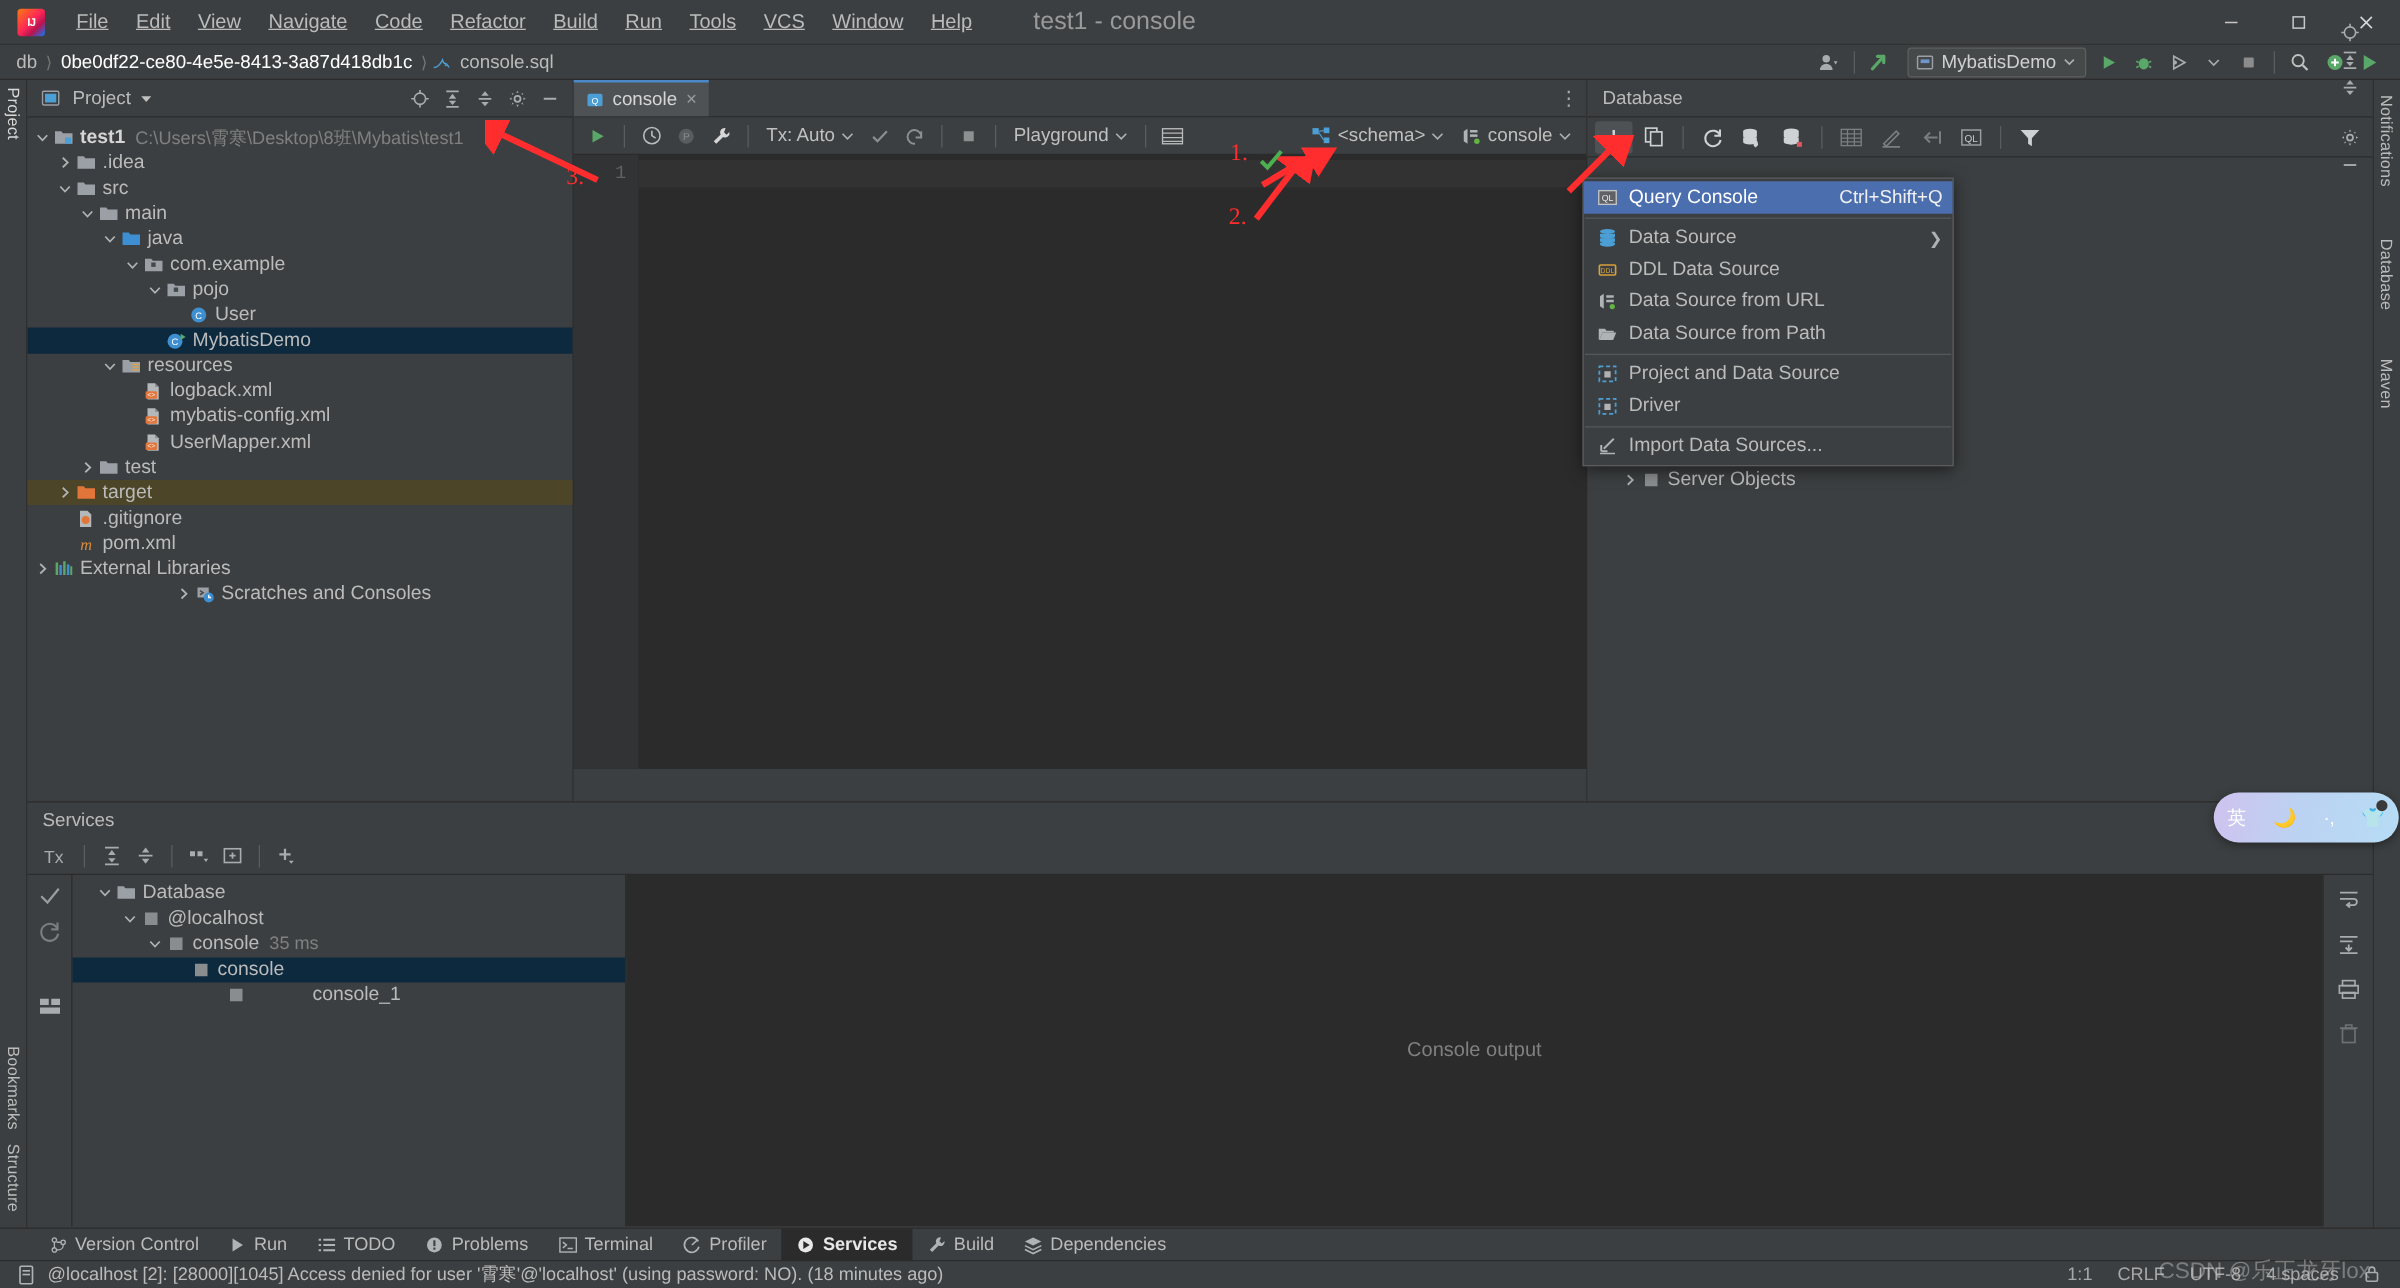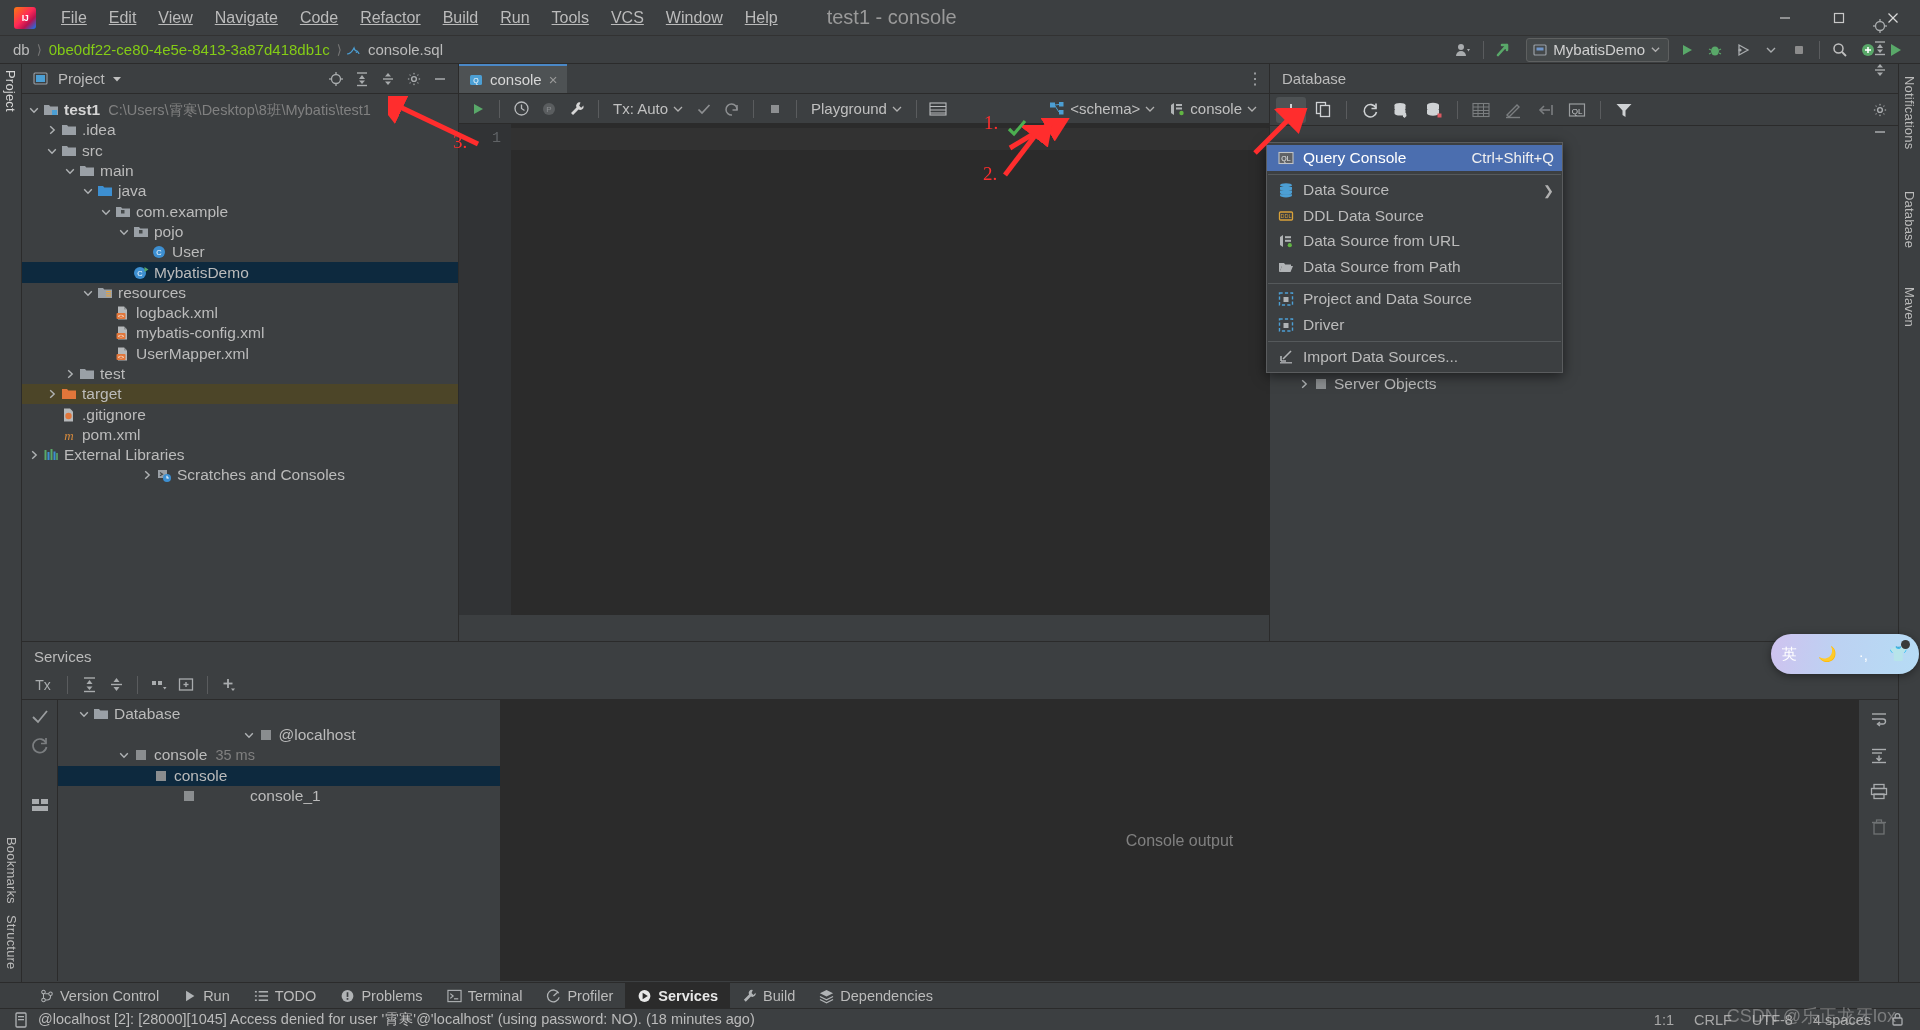--- a/index.html
+++ b/index.html
@@ -48,21 +48,21 @@
   }
 
   
   .navbar {
     position: absolute; left: 0; top: 36px; width: 1920px; height: 28px;
     background: #3c3f41; display: flex; align-items: center;
     border-bottom: 1px solid #2b2b2b;
   }
   .crumbs { display: flex; align-items: center; margin-left: 10px; font-size: 15px; }
   .crumb { color: #bbbbbb; padding: 1px 3px; white-space: nowrap; }
-  .crumb.dim { color: #84cc16; }
+  .crumb.dim { color: #ffffff; }
   .crumb-sep { color: #777; margin: 0 4px; font-size: 13px; }
   .dolphin {
     display:inline-block; width:14px; height:14px; margin-right:5px;
     position: relative; top: 2px;
   }
   .nav-right { margin-left: auto; display: flex; align-items: center; gap: 0; padding-right: 10px; }
   .nav-icon {
     width: 28px; height: 24px; display: flex; align-items: center; justify-content: center;
     color: #afb1b3;
   }
@@ -1187,21 +1187,21 @@
                 <path d="M1.2 3.2 L5 7.2 L8.8 3.2" stroke="#b0b3b5" stroke-width="1.4" fill="none"></path>
               </svg>
             </span>
             <span class="ticon">
               <svg width="16" height="16" viewBox="0 0 16 16">
                 <path d="M1 3 h5 l1.3 1.6 H15 V13 H1 Z" fill="#9aa0a6"></path>
               </svg>
             </span>
             <span class="tlabel">Database</span>
           </div>
-          <div class="trow" style="padding-left: 38px; height: 20.5px; justify-content: center;">
+          <div class="trow" style="padding-left: 38px; height: 20.5px;">
             <span class="chev">
               <svg width="10" height="10" viewBox="0 0 10 10">
                 <path d="M1.2 3.2 L5 7.2 L8.8 3.2" stroke="#b0b3b5" stroke-width="1.4" fill="none"></path>
               </svg>
             </span>
             <span class="ticon">
               <svg width="16" height="16" viewBox="0 0 16 16">
                 <rect x="3" y="3" width="10" height="10" fill="#8a8d8f"></rect>
               </svg>
             </span>

